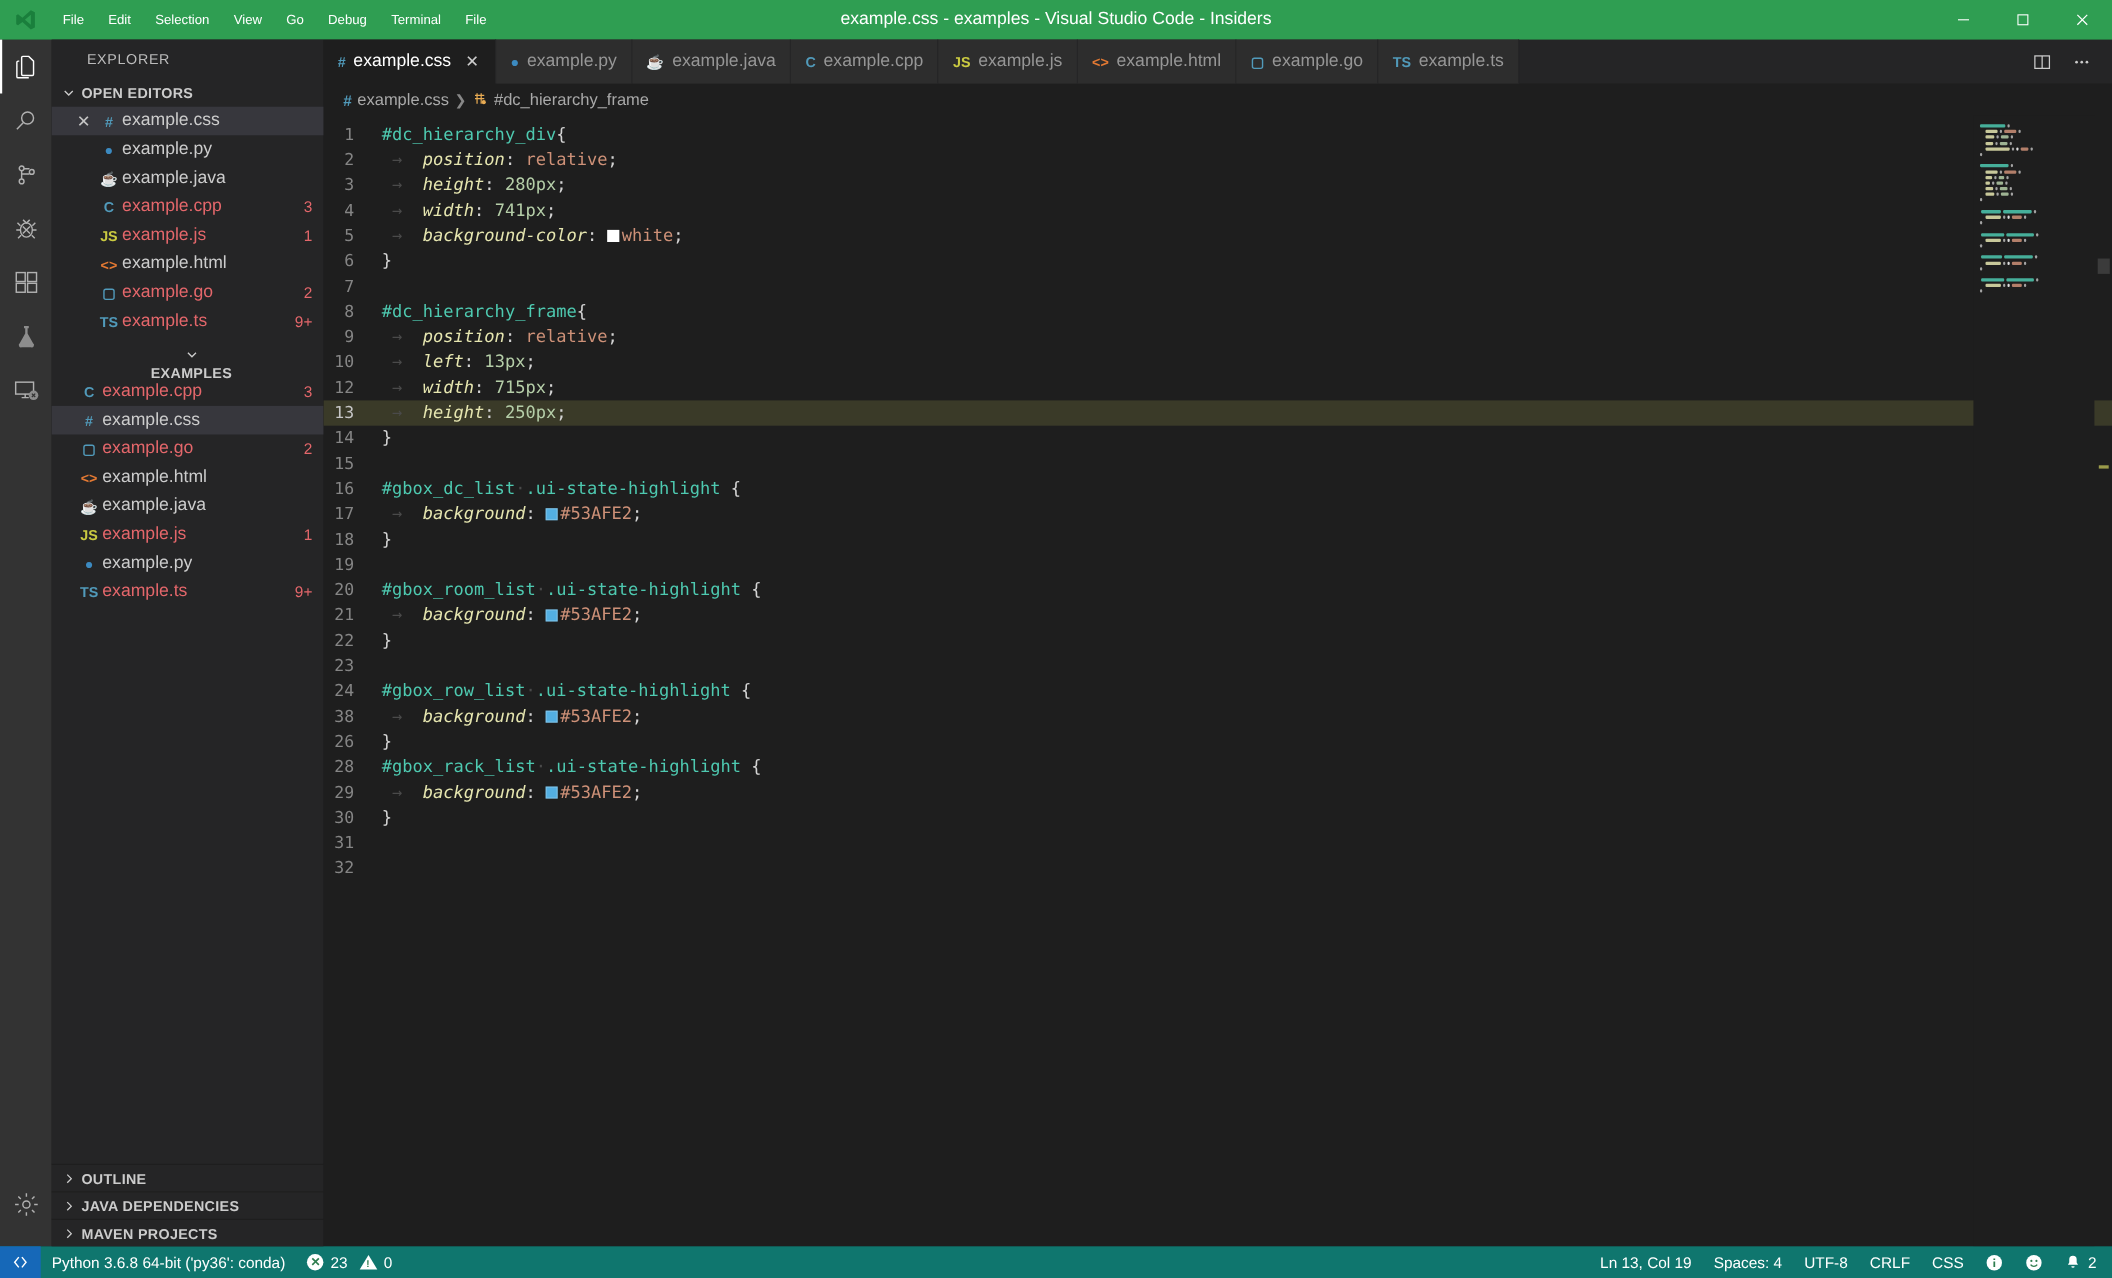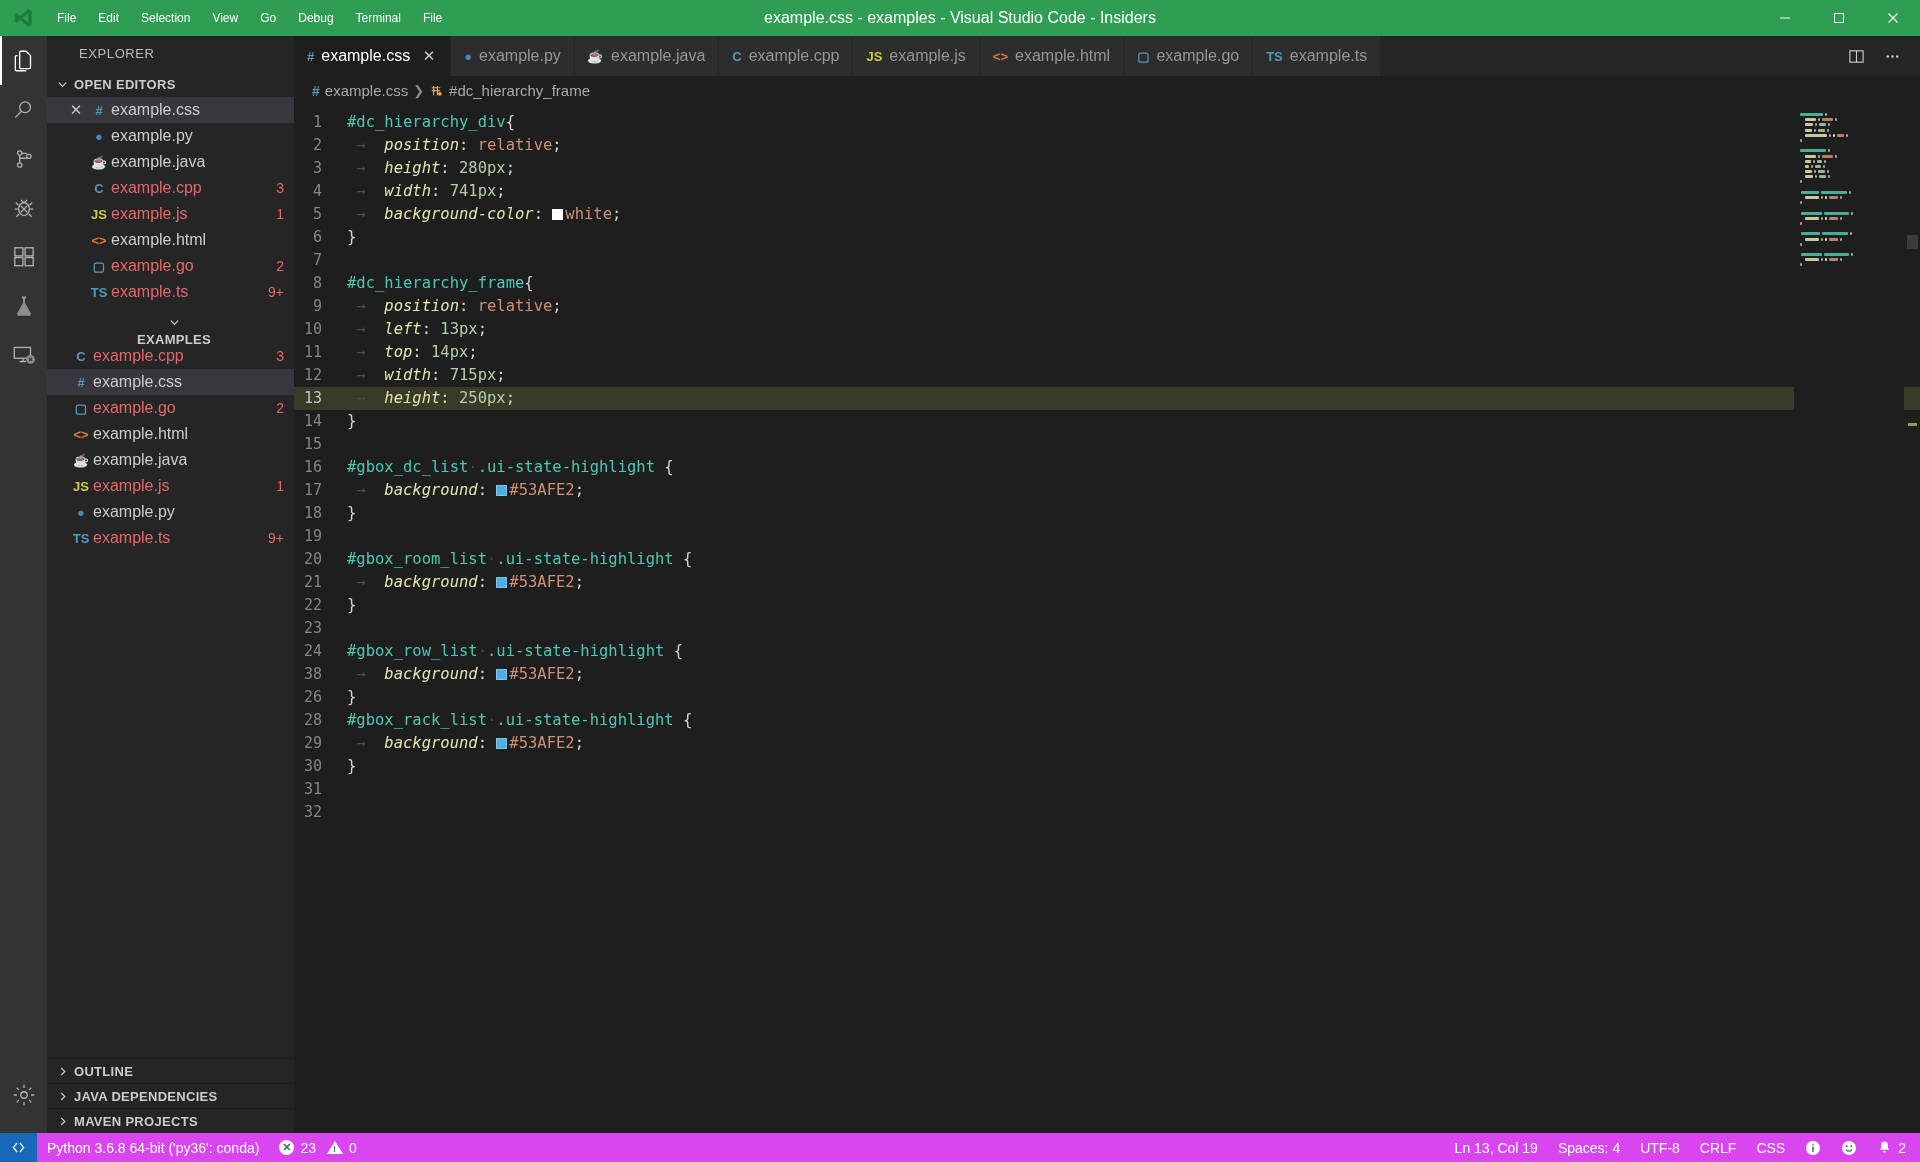--- a/index.html
+++ b/index.html
@@ -148,21 +148,21 @@
   .editor-scrollbar {
     position:absolute; top:0; right:0; width:16px; height:100%; background:transparent;
   }
   .editor-scroll-thumb {
     position:absolute; right:2px; top:130px; width:11px; height:14px; background:#4f4f4f; opacity:.6;
   }
   .overview-mark { position:absolute; right:3px; width:9px; height:3px; background:#9b9b4a; }
 
   
   .statusbar {
-    height:29px; background:#d946ef; display:flex; align-items:center;
+    height:29px; background:#0f766e; display:flex; align-items:center;
     font-size:14px; color:#ffffff; flex:0 0 29px;
   }
   .remote-badge {
     background:#1668b8; height:29px; display:flex; align-items:center; padding:0 11px; gap:6px;
   }
   .st-item { padding:0 10px; display:flex; align-items:center; gap:6px; height:29px; }
   .st-right { margin-left:auto; display:flex; align-items:center; }
   .circ {
     display:inline-flex; width:15px; height:15px; border-radius:50%;
     align-items:center; justify-content:center; font-size:11px; font-weight:bold;
@@ -494,21 +494,20 @@
               <div class="cline"><span class="lno">1</span><span class="ctext"><span class="k-sel">#dc_hierarchy_div</span><span class="k-punct">{</span></span></div>
               <div class="cline"><span class="lno">2</span><span class="ctext"><span class="ws"><span class="arrow">&nbsp;→&nbsp;&nbsp;</span></span><span class="k-prop">position</span><span class="k-punct">: </span><span class="k-val">relative</span><span class="k-punct">;</span></span></div>
               <div class="cline"><span class="lno">3</span><span class="ctext"><span class="ws"><span class="arrow">&nbsp;→&nbsp;&nbsp;</span></span><span class="k-prop">height</span><span class="k-punct">: </span><span class="k-num">280px</span><span class="k-punct">;</span></span></div>
               <div class="cline"><span class="lno">4</span><span class="ctext"><span class="ws"><span class="arrow">&nbsp;→&nbsp;&nbsp;</span></span><span class="k-prop">width</span><span class="k-punct">: </span><span class="k-num">741px</span><span class="k-punct">;</span></span></div>
               <div class="cline"><span class="lno">5</span><span class="ctext"><span class="ws"><span class="arrow">&nbsp;→&nbsp;&nbsp;</span></span><span class="k-prop">background-color</span><span class="k-punct">: </span><span class="swatch" style="background: rgb(255, 255, 255);"></span><span class="k-val">white</span><span class="k-punct">;</span></span></div>
               <div class="cline"><span class="lno">6</span><span class="ctext"><span class="k-punct">}</span></span></div>
               <div class="cline"><span class="lno">7</span><span class="ctext"></span></div>
               <div class="cline"><span class="lno">8</span><span class="ctext"><span class="k-sel">#dc_hierarchy_frame</span><span class="k-punct">{</span></span></div>
               <div class="cline"><span class="lno">9</span><span class="ctext"><span class="ws"><span class="arrow">&nbsp;→&nbsp;&nbsp;</span></span><span class="k-prop">position</span><span class="k-punct">: </span><span class="k-val">relative</span><span class="k-punct">;</span></span></div>
               <div class="cline"><span class="lno">10</span><span class="ctext"><span class="ws"><span class="arrow">&nbsp;→&nbsp;&nbsp;</span></span><span class="k-prop">left</span><span class="k-punct">: </span><span class="k-num">13px</span><span class="k-punct">;</span></span></div>
-              <div class="cline"><span class="lno">11</span><span class="ctext"><span class="ws"><span class="arrow">&nbsp;→&nbsp;&nbsp;</span></span><span class="k-prop">top</span><span class="k-punct">: </span><span class="k-num">14px</span><span class="k-punct">;</span></span></div>
               <div class="cline"><span class="lno">12</span><span class="ctext"><span class="ws"><span class="arrow">&nbsp;→&nbsp;&nbsp;</span></span><span class="k-prop">width</span><span class="k-punct">: </span><span class="k-num">715px</span><span class="k-punct">;</span></span></div>
               <div class="cline current"><span class="lno">13</span><span class="ctext"><span class="ws"><span class="arrow">&nbsp;→&nbsp;&nbsp;</span></span><span class="k-prop">height</span><span class="k-punct">: </span><span class="k-num">250px</span><span class="k-punct">;</span></span></div>
               <div class="cline"><span class="lno">14</span><span class="ctext"><span class="k-punct">}</span></span></div>
               <div class="cline"><span class="lno">15</span><span class="ctext"></span></div>
               <div class="cline"><span class="lno">16</span><span class="ctext"><span class="k-sel">#gbox_dc_list</span><span class="ws"><span class="arrow">·</span></span><span class="k-class">.ui-state-highlight</span><span class="k-punct"> {</span></span></div>
               <div class="cline"><span class="lno">17</span><span class="ctext"><span class="ws"><span class="arrow">&nbsp;→&nbsp;&nbsp;</span></span><span class="k-prop">background</span><span class="k-punct">: </span><span class="swatch" style="background: rgb(83, 175, 226);"></span><span class="k-hex">#53AFE2</span><span class="k-punct">;</span></span></div>
               <div class="cline"><span class="lno">18</span><span class="ctext"><span class="k-punct">}</span></span></div>
               <div class="cline"><span class="lno">19</span><span class="ctext"></span></div>
               <div class="cline"><span class="lno">20</span><span class="ctext"><span class="k-sel">#gbox_room_list</span><span class="ws"><span class="arrow">·</span></span><span class="k-class">.ui-state-highlight</span><span class="k-punct"> {</span></span></div>
               <div class="cline"><span class="lno">21</span><span class="ctext"><span class="ws"><span class="arrow">&nbsp;→&nbsp;&nbsp;</span></span><span class="k-prop">background</span><span class="k-punct">: </span><span class="swatch" style="background: rgb(83, 175, 226);"></span><span class="k-hex">#53AFE2</span><span class="k-punct">;</span></span></div>

